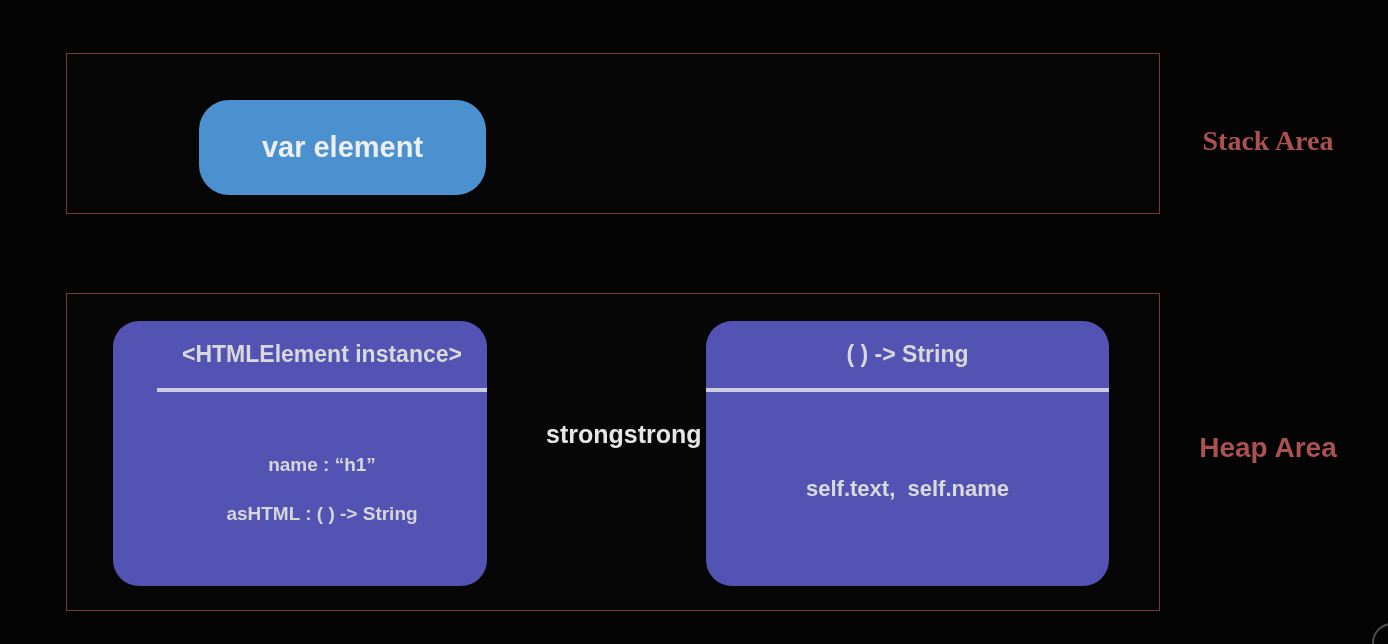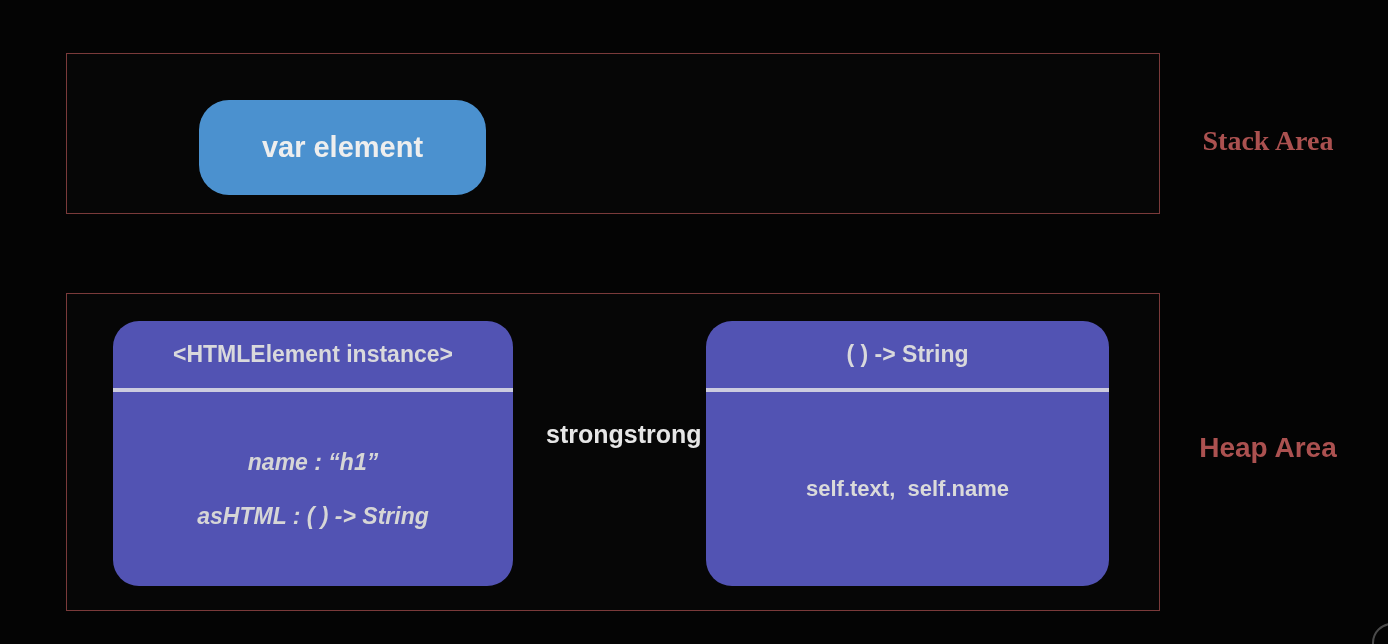--- a/index.html
+++ b/index.html
@@ -59,21 +59,21 @@
     position: absolute;
     top: 321px;
     height: 265px;
     background: #5253b3;
     border-radius: 26px;
     display: flex;
     flex-direction: column;
     color: #d9d9d9;
     overflow: hidden;
   }
-  .obj-left  { left: 113px; width: 400px; }
+  .obj-left  { left: 113px; width: 330px; padding-left: 44px; }
   .obj-right { left: 706px; width: 403px; }
 
   .obj-title {
     height: 67px;
     flex: 0 0 auto;
     display: flex;
     align-items: center;
     justify-content: center;
     font-size: 23px;
     color: #d9d9dc;
@@ -85,24 +85,23 @@
   }
   .obj-body {
     flex: 1 1 auto;
     display: flex;
     flex-direction: column;
     align-items: center;
     justify-content: center;
     gap: 27px;
   }
   .obj-row {
-    font-size: 23px;
+    font-size: 19px;
     white-space: pre;
     color: #d6d6d6;
-    font-style: italic;
   }
   .obj-body-single {
     font-size: 22px;
     white-space: pre;
     color: #dadada;
   }
 
   .ref-block {
     position: absolute;
     left: 546px; top: 396px;

